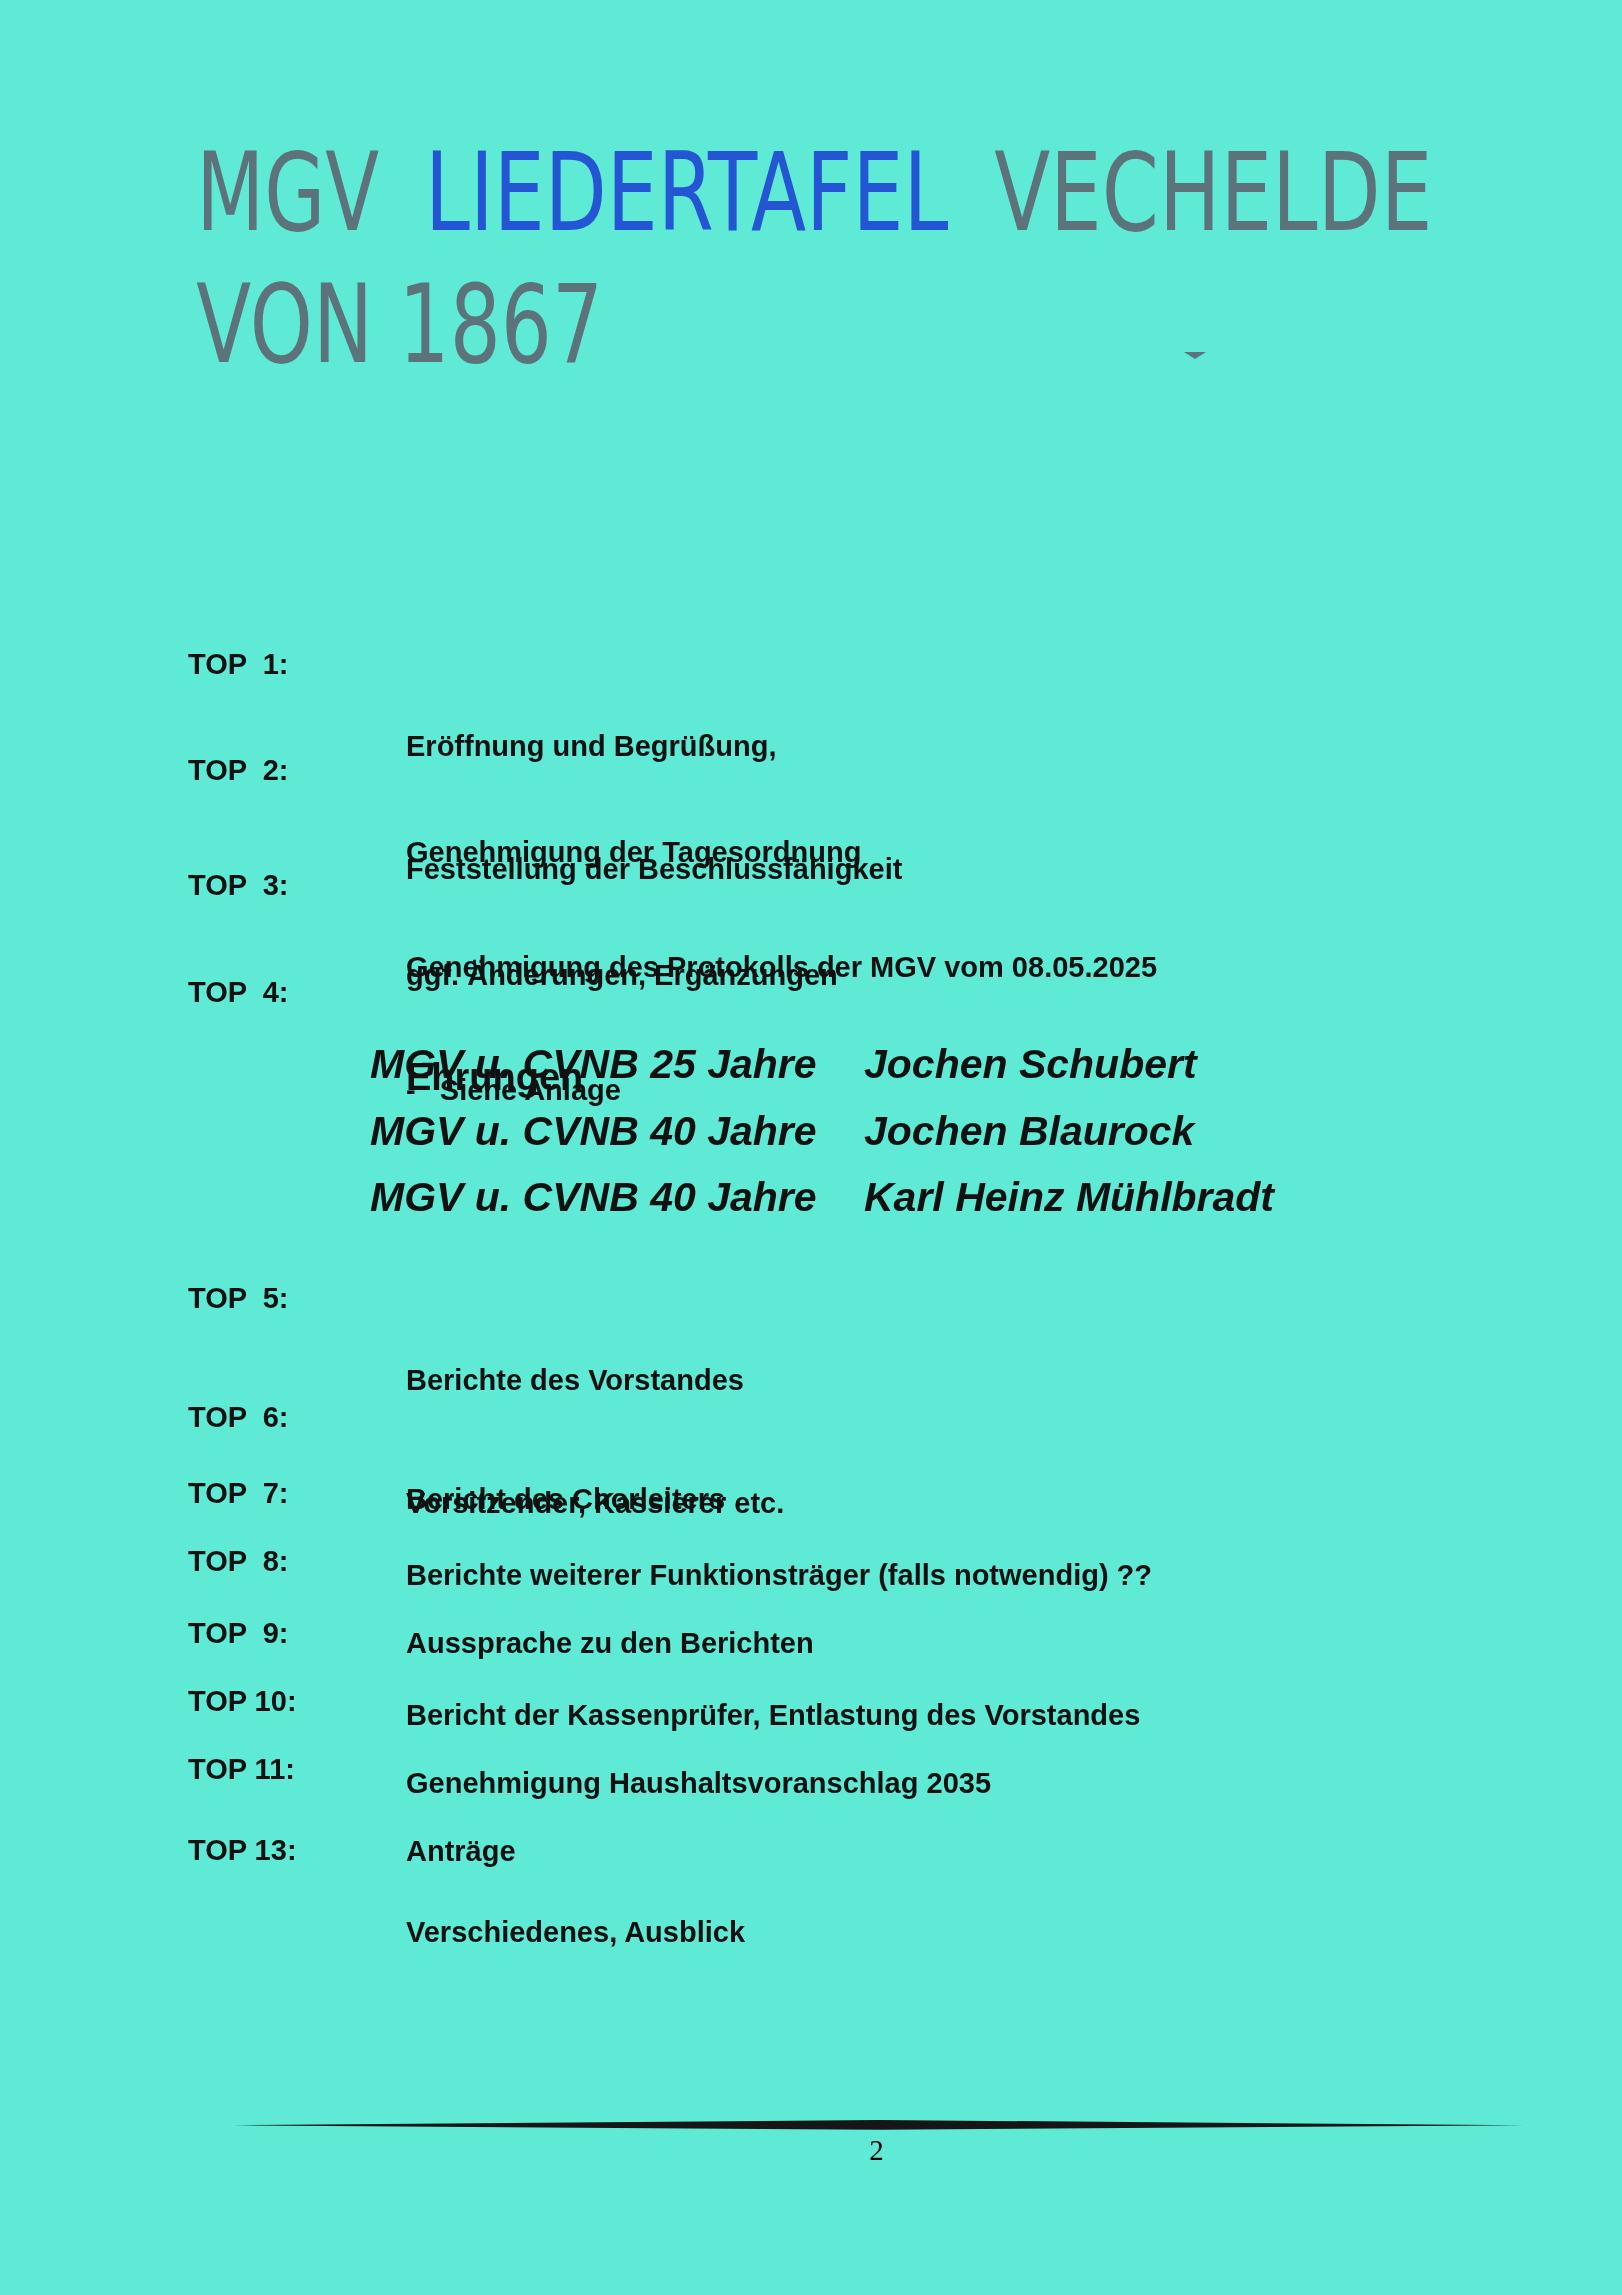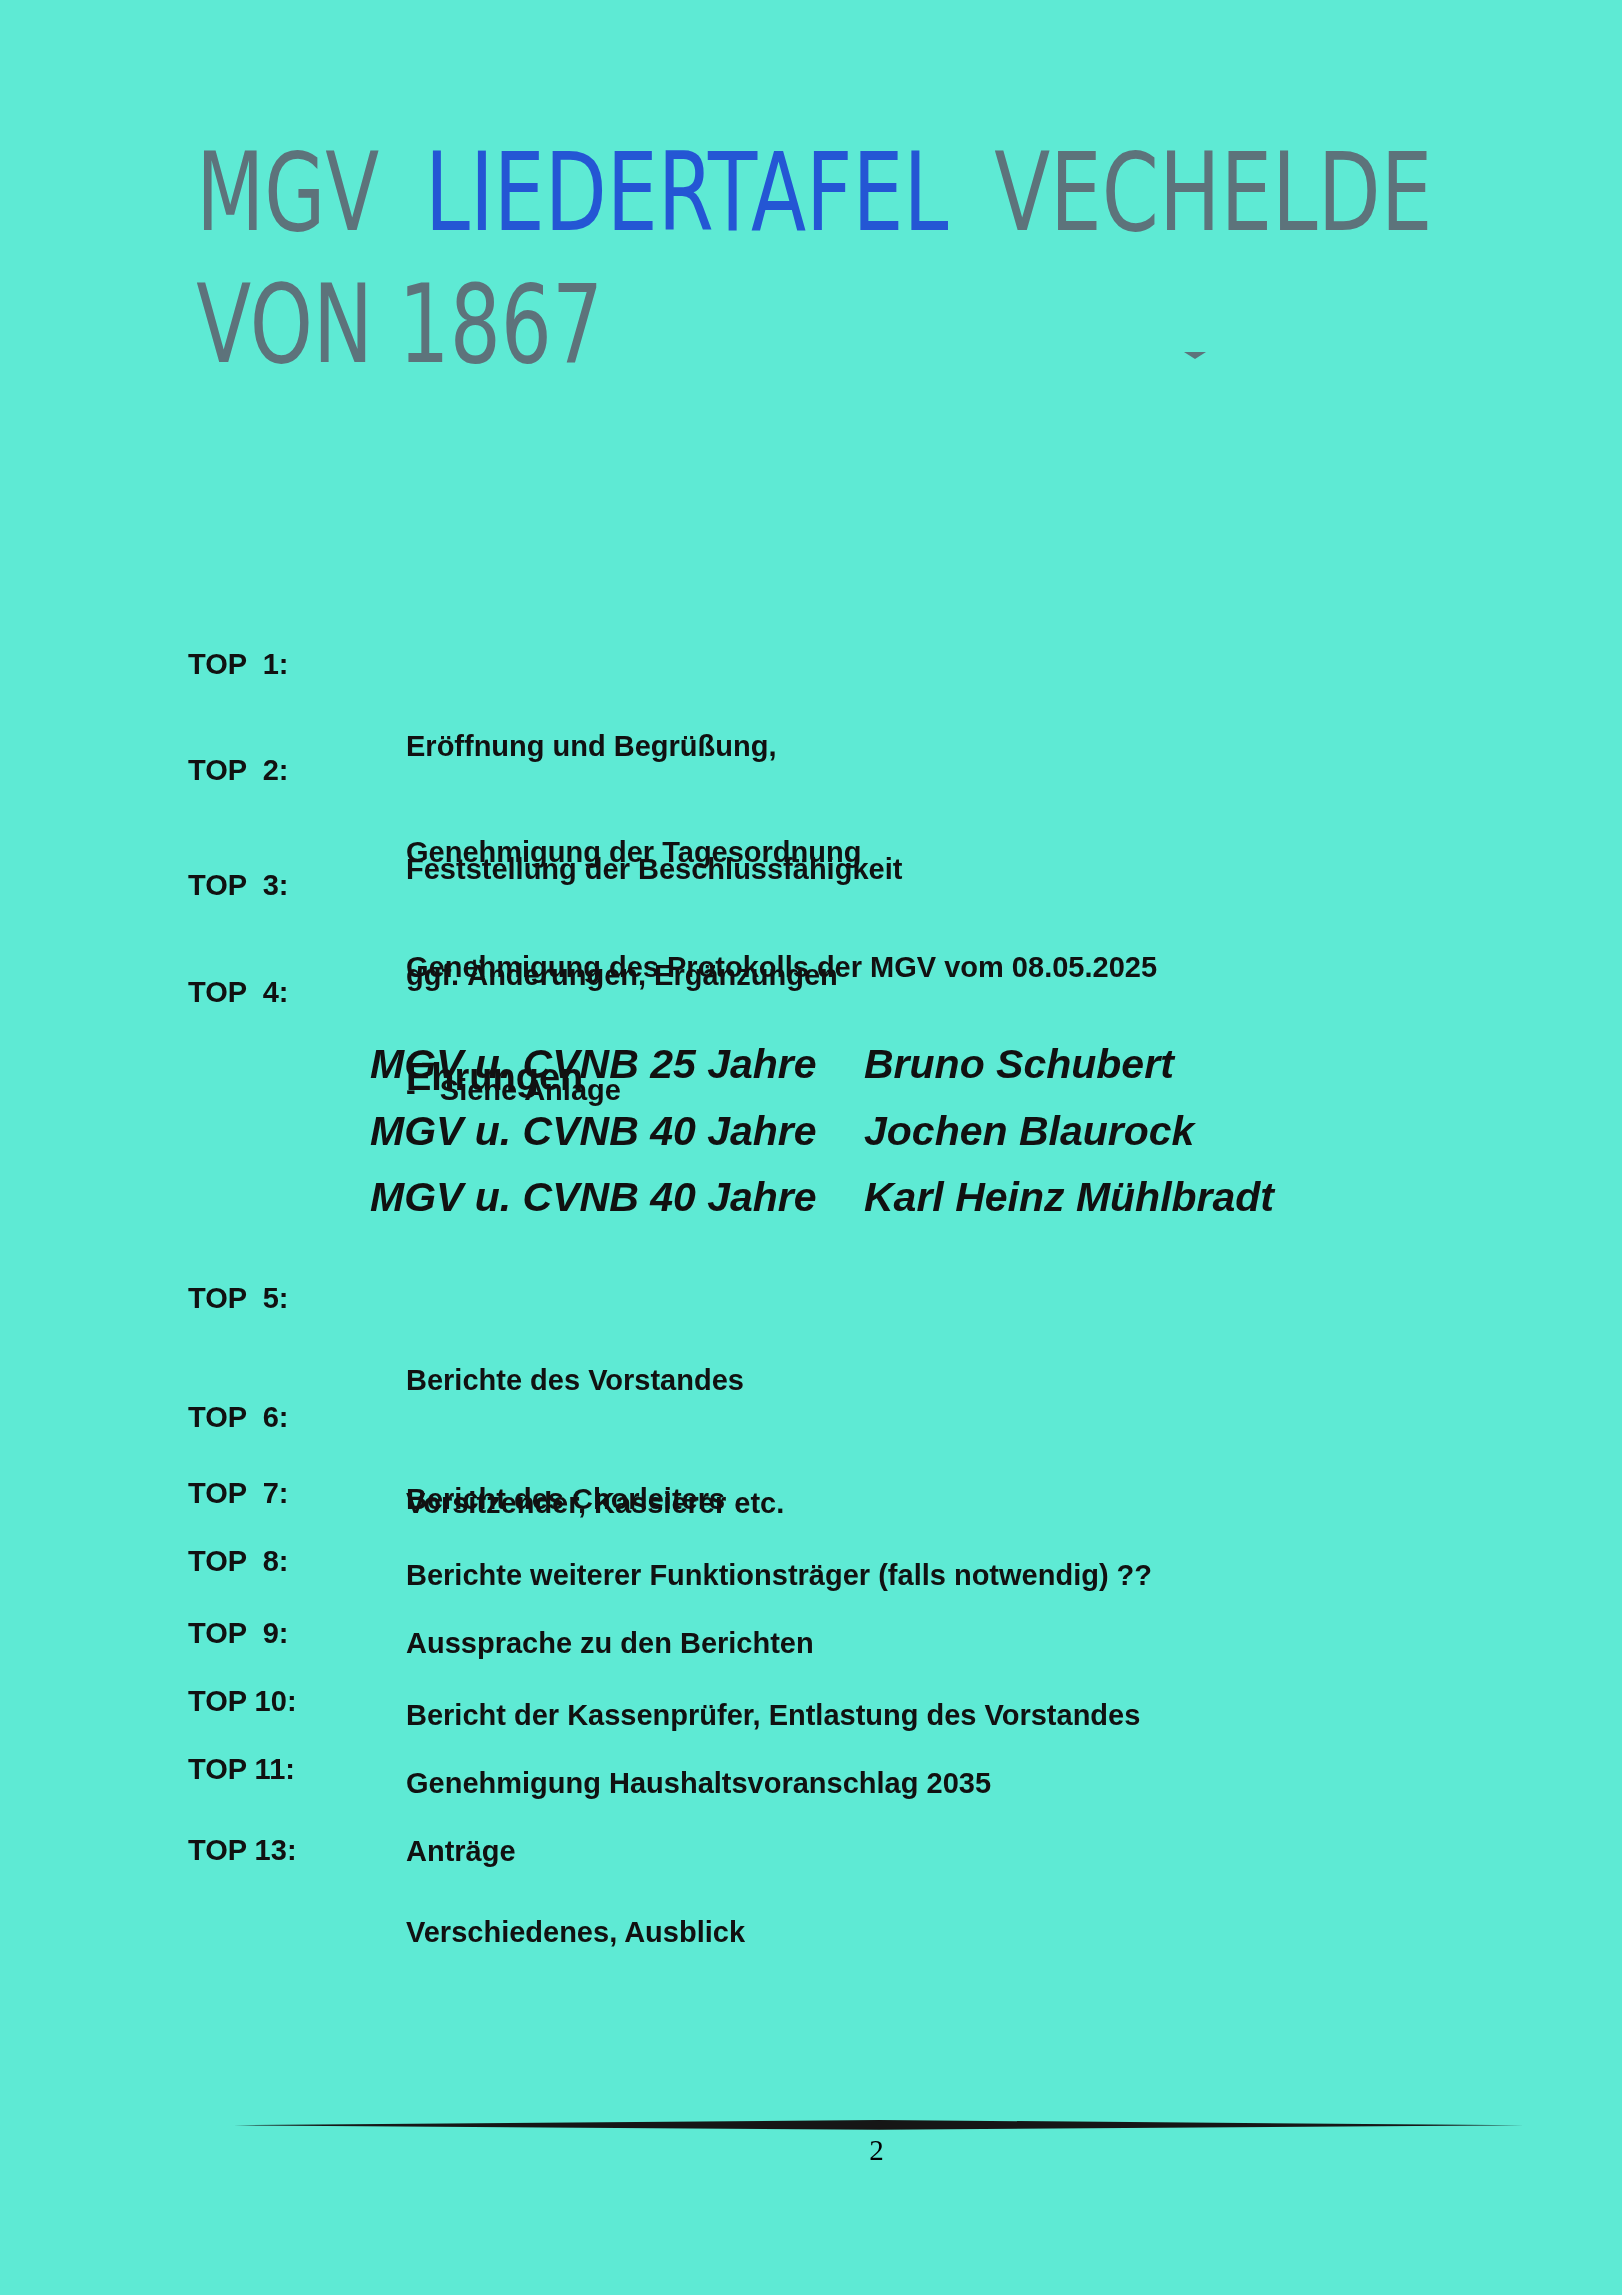--- a/index.html
+++ b/index.html
@@ -102,21 +102,21 @@
 
   <div class="row big" style="top:972px">
     <span class="lbl">TOP  4:</span>
     <span class="cnt">
       <span class="ln">Ehrungen</span>
     </span>
   </div>
 
   <div class="honor" style="top:1041px">
     <span class="award">MGV u. CVNB 25 Jahre</span>
-    <span class="name">Bruno Schubert</span>
+    <span class="name">Jochen Schubert</span>
   </div>
   <div class="honor" style="top:1108px">
     <span class="award">MGV u. CVNB 40 Jahre</span>
     <span class="name">Jochen Blaurock</span>
   </div>
   <div class="honor" style="top:1174px">
     <span class="award">MGV u. CVNB 40 Jahre</span>
     <span class="name">Karl Heinz Mühlbradt</span>
   </div>
 

